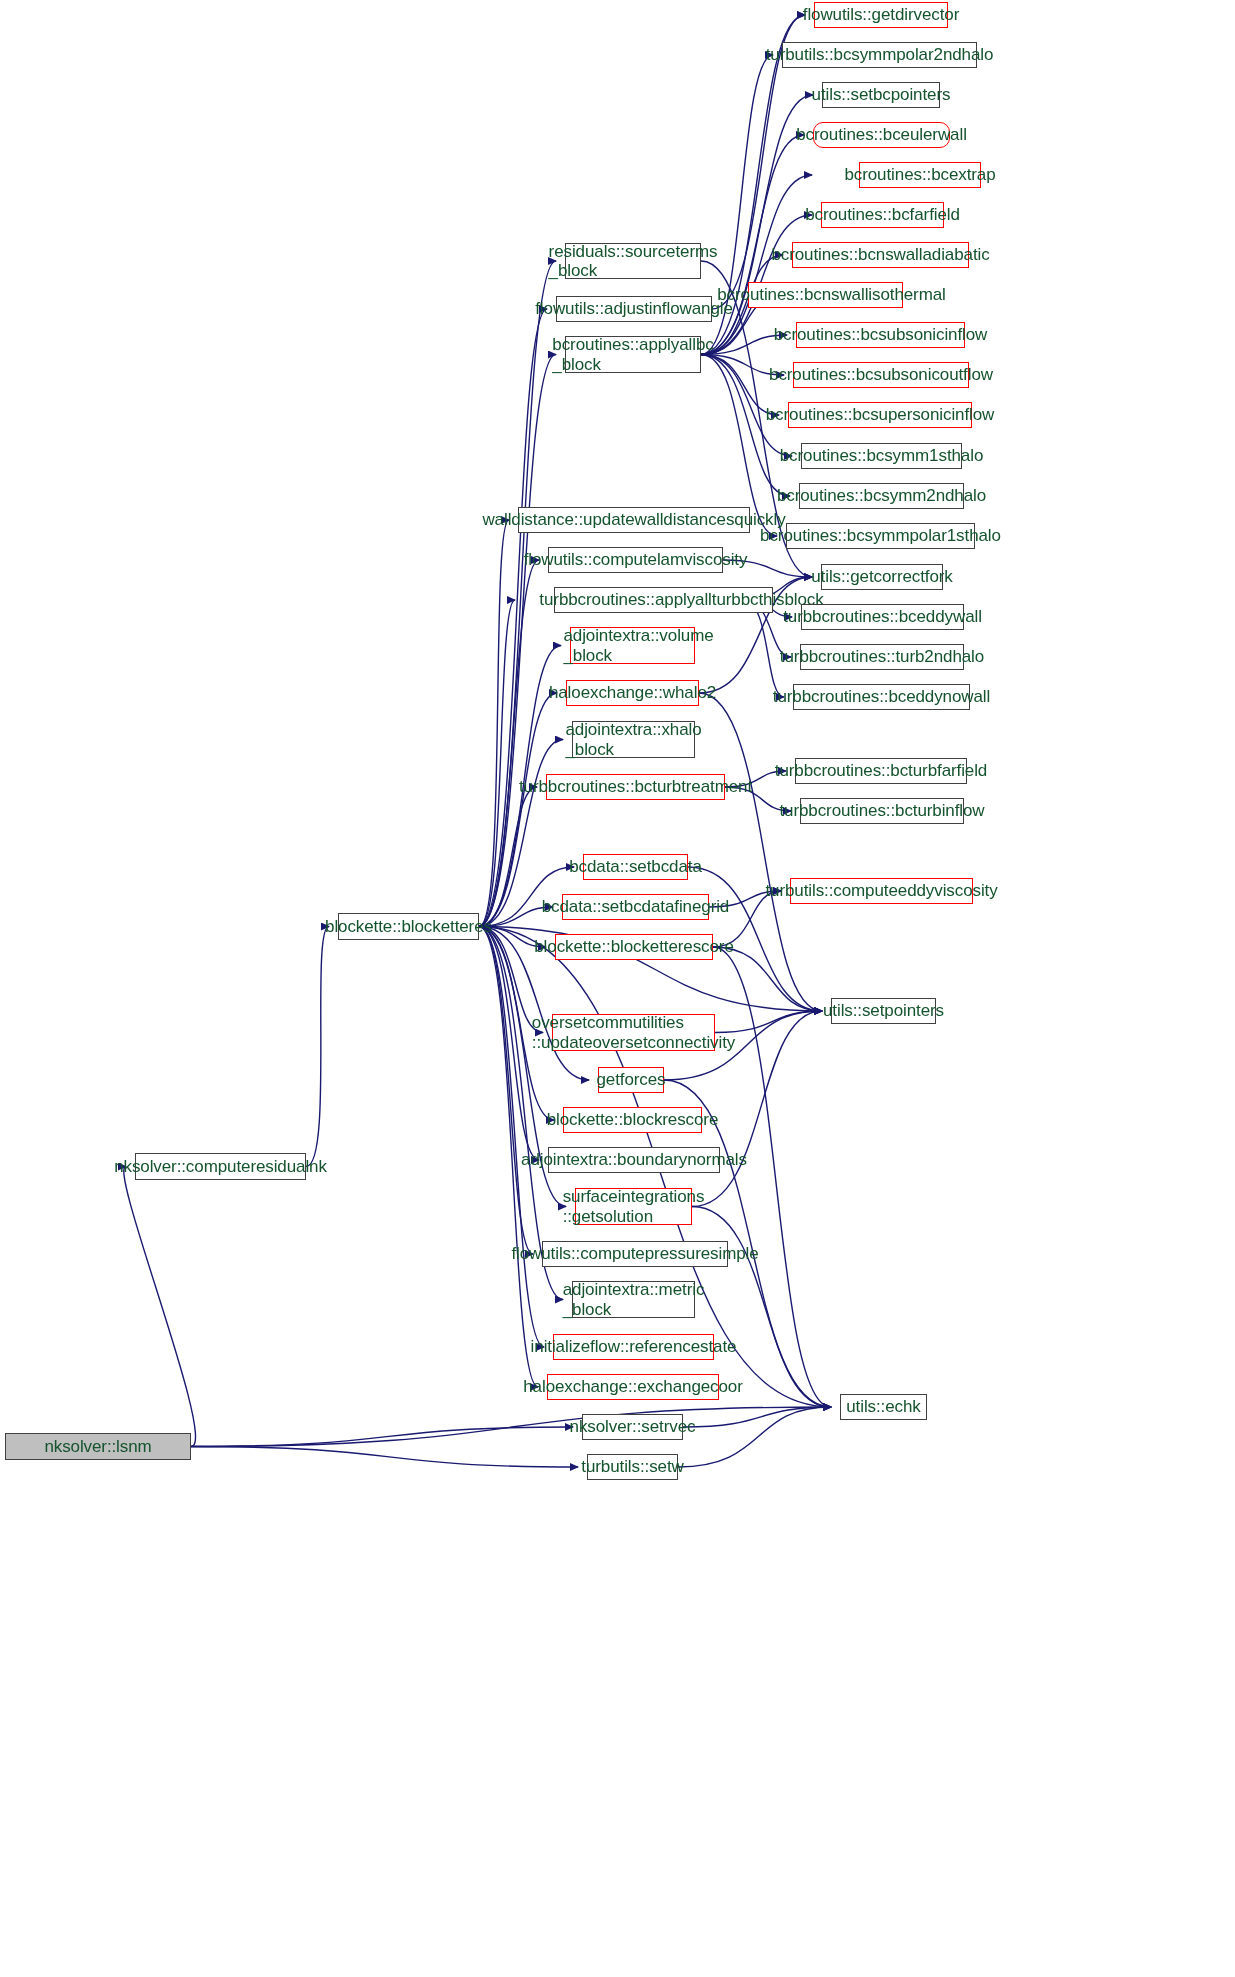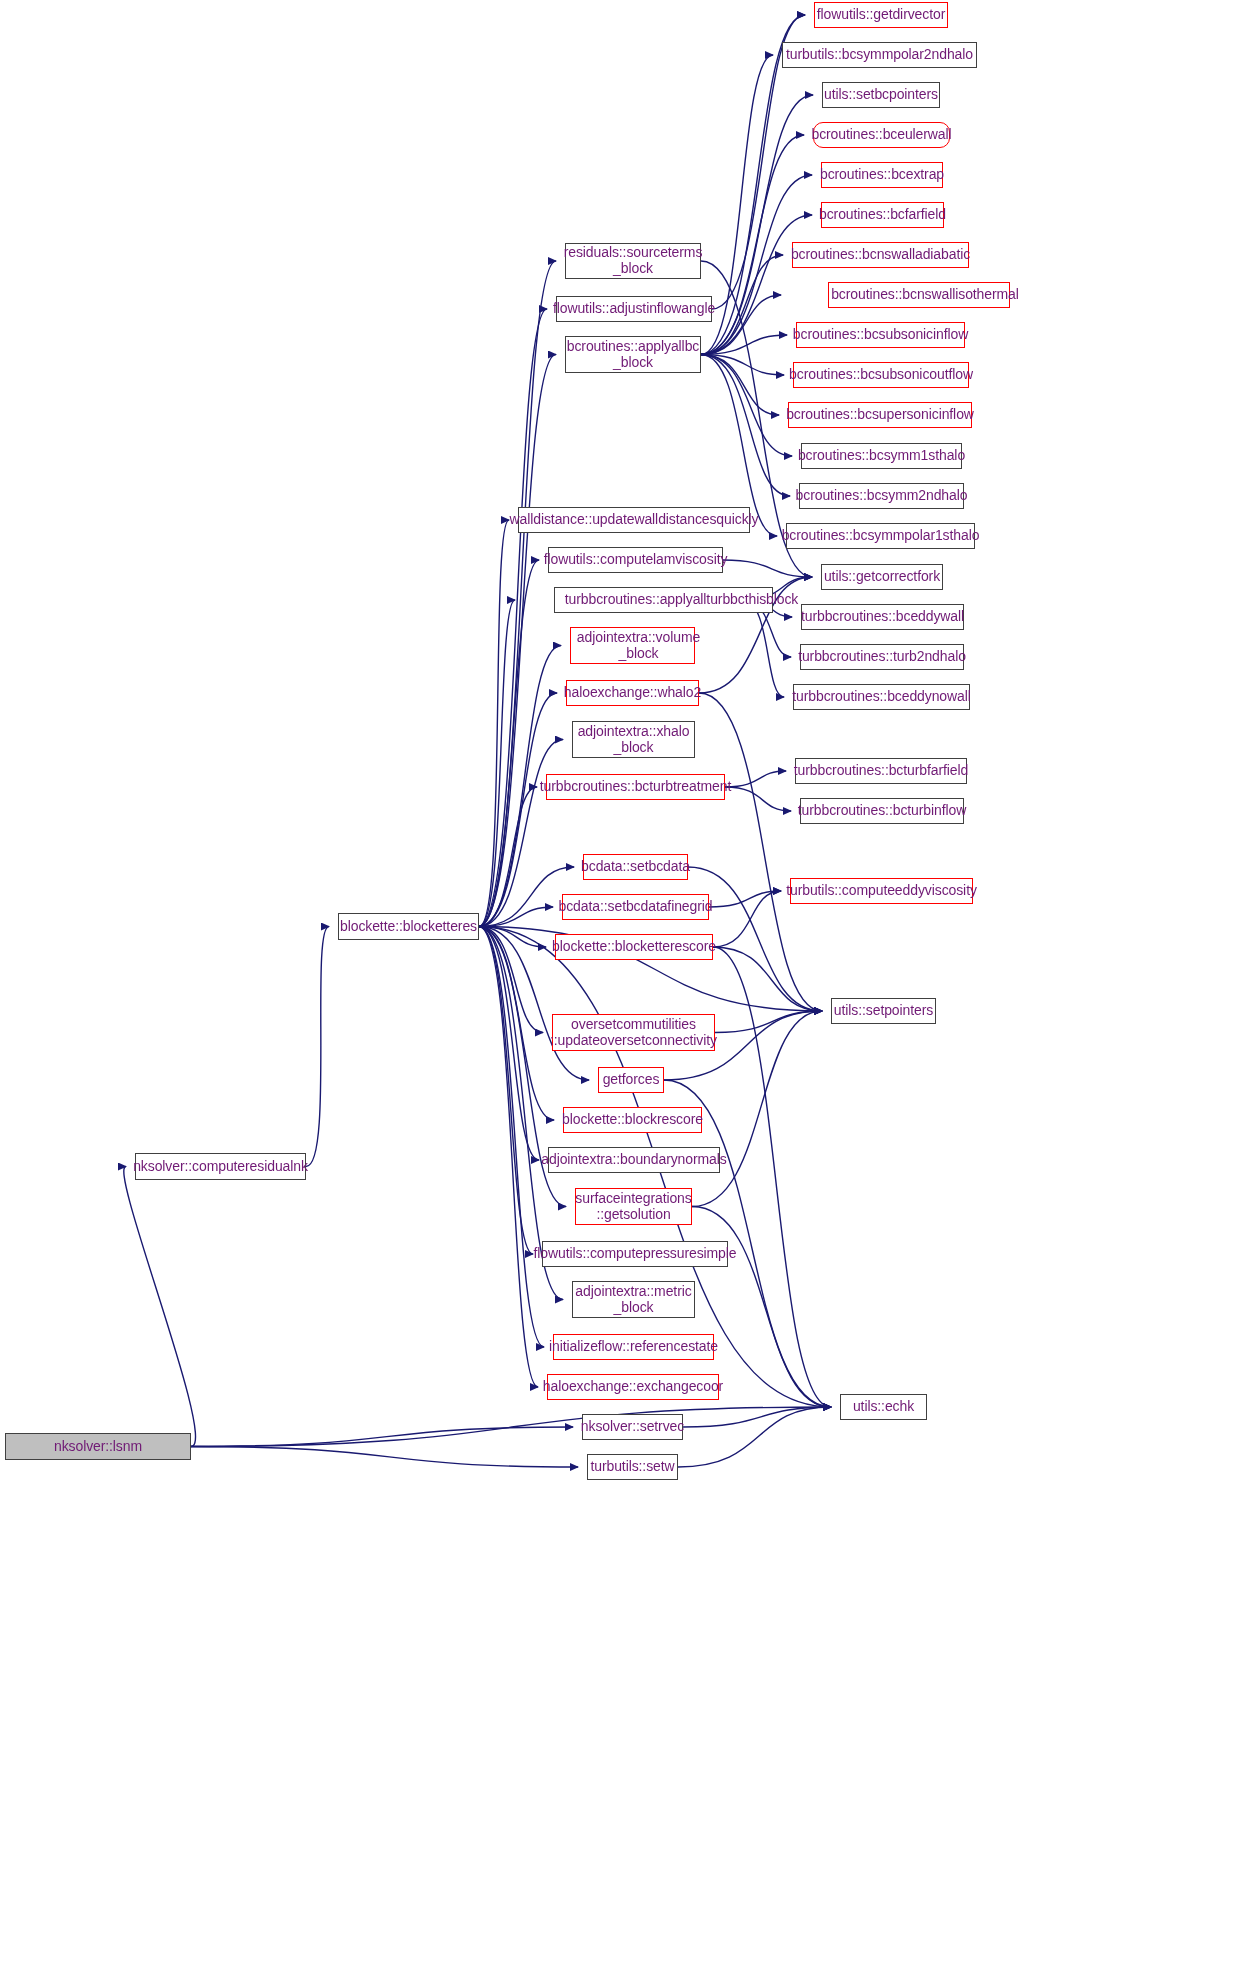--- a/index.html
+++ b/index.html
@@ -22,25 +22,25 @@
     width: 1235px;
     height: 1977px;
     pointer-events: none;
   }
   .node {
     position: absolute;
     box-sizing: border-box;
     display: flex;
     align-items: center;
     justify-content: center;
-    text-align: center;
+    text-align: left;
     background: #ffffff;
     border: 1px solid #404040;
-    color: #701a75;
-    font-size: 14px;
+    color: #14532d;
+    font-size: 17px;
     line-height: 1.12;
     letter-spacing: -0.1px;
     white-space: pre-line;
     padding: 0 4px;
     z-index: 5;
   }
   .node.red {
     border-color: #ff0000;
   }
   .node.root {
@@ -168,24 +168,24 @@
       <div class="node" style="left: 572px; top: 1281px; width: 123px; height: 37px;">adjointextra::metric
 _block</div>
       <div class="node red" style="left: 553px; top: 1334px; width: 161px; height: 26px;">initializeflow::referencestate</div>
       <div class="node red" style="left: 547px; top: 1374px; width: 172px; height: 26px;">haloexchange::exchangecoor</div>
       <div class="node" style="left: 582px; top: 1414px; width: 101px; height: 26px;">nksolver::setrvec</div>
       <div class="node" style="left: 587px; top: 1454px; width: 91px; height: 26px;">turbutils::setw</div>
       <div class="node red" style="left: 814px; top: 2px; width: 134px; height: 26px;">flowutils::getdirvector</div>
       <div class="node" style="left: 782px; top: 42px; width: 195px; height: 26px;">turbutils::bcsymmpolar2ndhalo</div>
       <div class="node" style="left: 822px; top: 82px; width: 118px; height: 26px;">utils::setbcpointers</div>
       <div class="node red" style="left: 813px; top: 122px; width: 137px; height: 26px; border-radius: 10px;">bcroutines::bceulerwall</div>
-      <div class="node red" style="left: 821px; top: 162px; width: 122px; height: 26px;">bcroutines::bcextrap</div>
+      <div class="node red" style="left: 859px; top: 162px; width: 122px; height: 26px;">bcroutines::bcextrap</div>
       <div class="node red" style="left: 821px; top: 202px; width: 123px; height: 26px;">bcroutines::bcfarfield</div>
       <div class="node red" style="left: 792px; top: 242px; width: 177px; height: 26px;">bcroutines::bcnswalladiabatic</div>
-      <div class="node red" style="left: 828px; top: 282px; width: 182px; height: 26px; padding-left: 16px;">bcroutines::bcnswallisothermal</div>
+      <div class="node red" style="left: 748px; top: 282px; width: 155px; height: 26px; padding-left: 16px;">bcroutines::bcnswallisothermal</div>
       <div class="node red" style="left: 796px; top: 322px; width: 169px; height: 26px;">bcroutines::bcsubsonicinflow</div>
       <div class="node red" style="left: 793px; top: 362px; width: 176px; height: 26px;">bcroutines::bcsubsonicoutflow</div>
       <div class="node red" style="left: 788px; top: 402px; width: 184px; height: 26px;">bcroutines::bcsupersonicinflow</div>
       <div class="node" style="left: 801px; top: 443px; width: 161px; height: 26px;">bcroutines::bcsymm1sthalo</div>
       <div class="node" style="left: 799px; top: 483px; width: 165px; height: 26px;">bcroutines::bcsymm2ndhalo</div>
       <div class="node" style="left: 786px; top: 523px; width: 189px; height: 26px;">bcroutines::bcsymmpolar1sthalo</div>
       <div class="node" style="left: 821px; top: 564px; width: 122px; height: 26px;">utils::getcorrectfork</div>
       <div class="node" style="left: 801px; top: 604px; width: 163px; height: 26px;">turbbcroutines::bceddywall</div>
       <div class="node" style="left: 800px; top: 644px; width: 164px; height: 26px;">turbbcroutines::turb2ndhalo</div>
       <div class="node" style="left: 793px; top: 684px; width: 177px; height: 26px;">turbbcroutines::bceddynowall</div>

